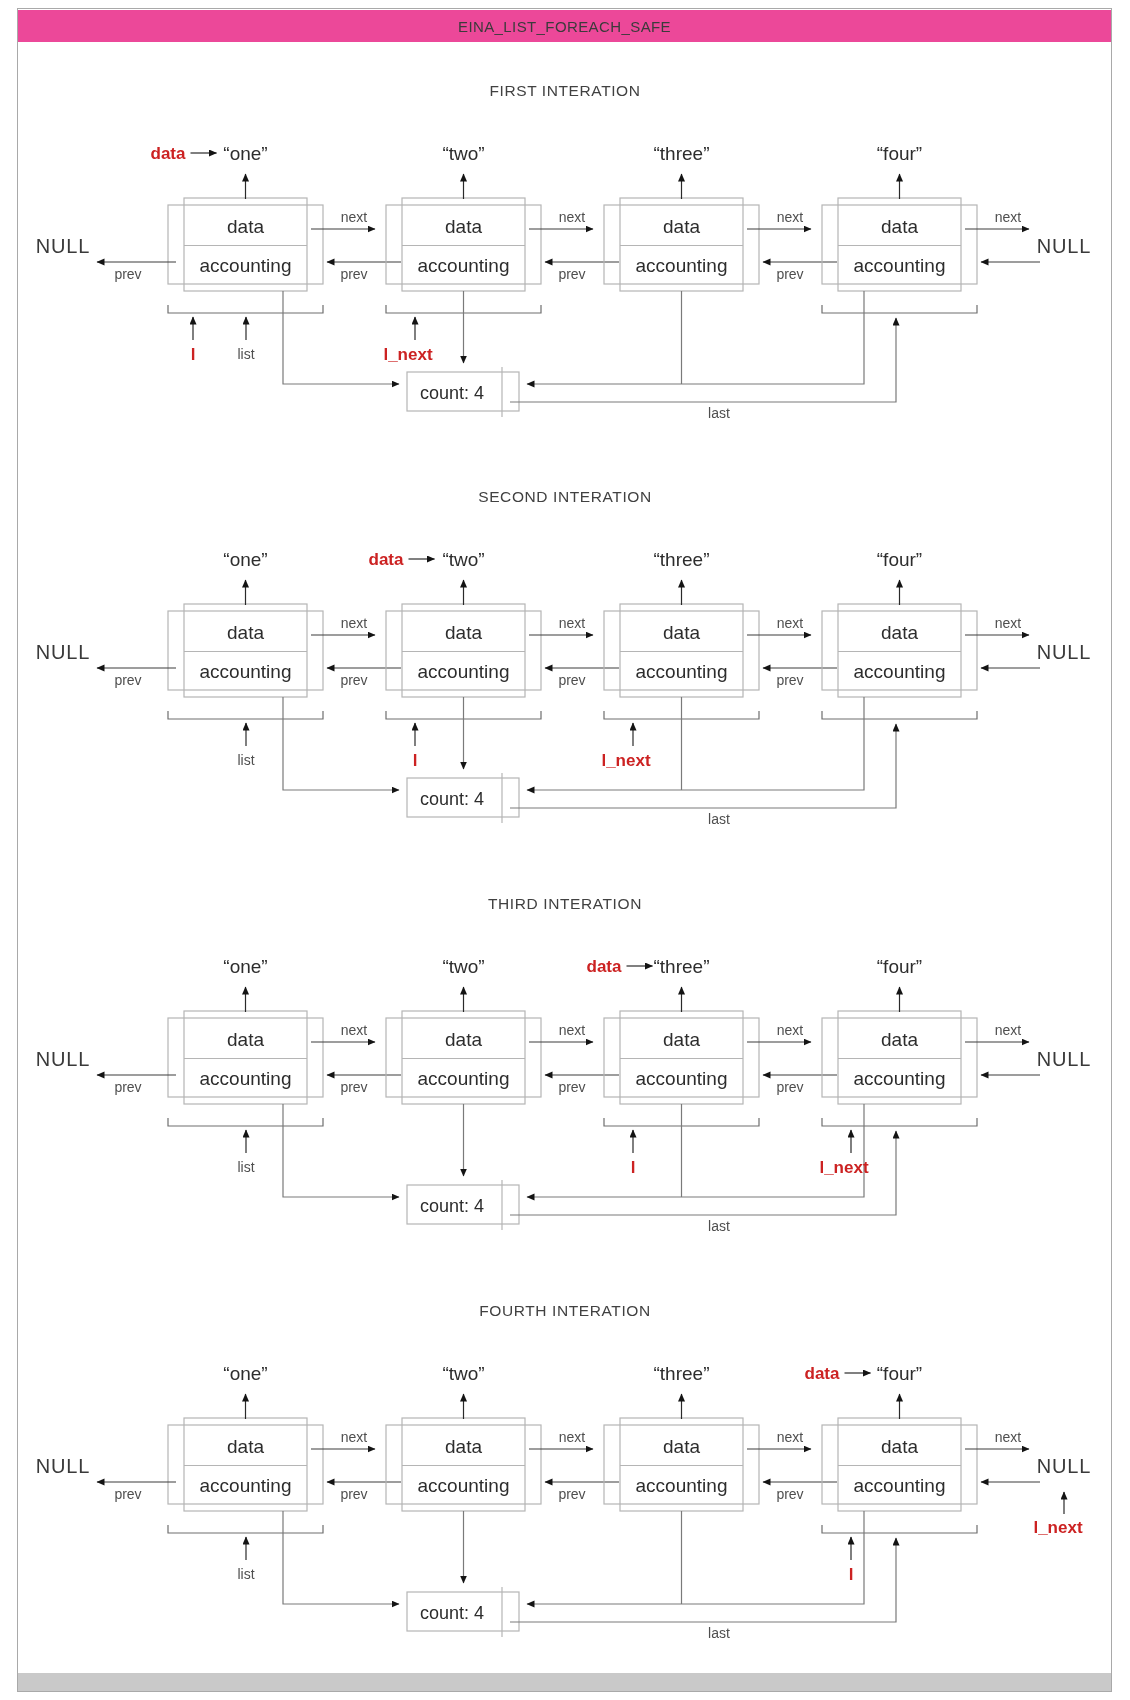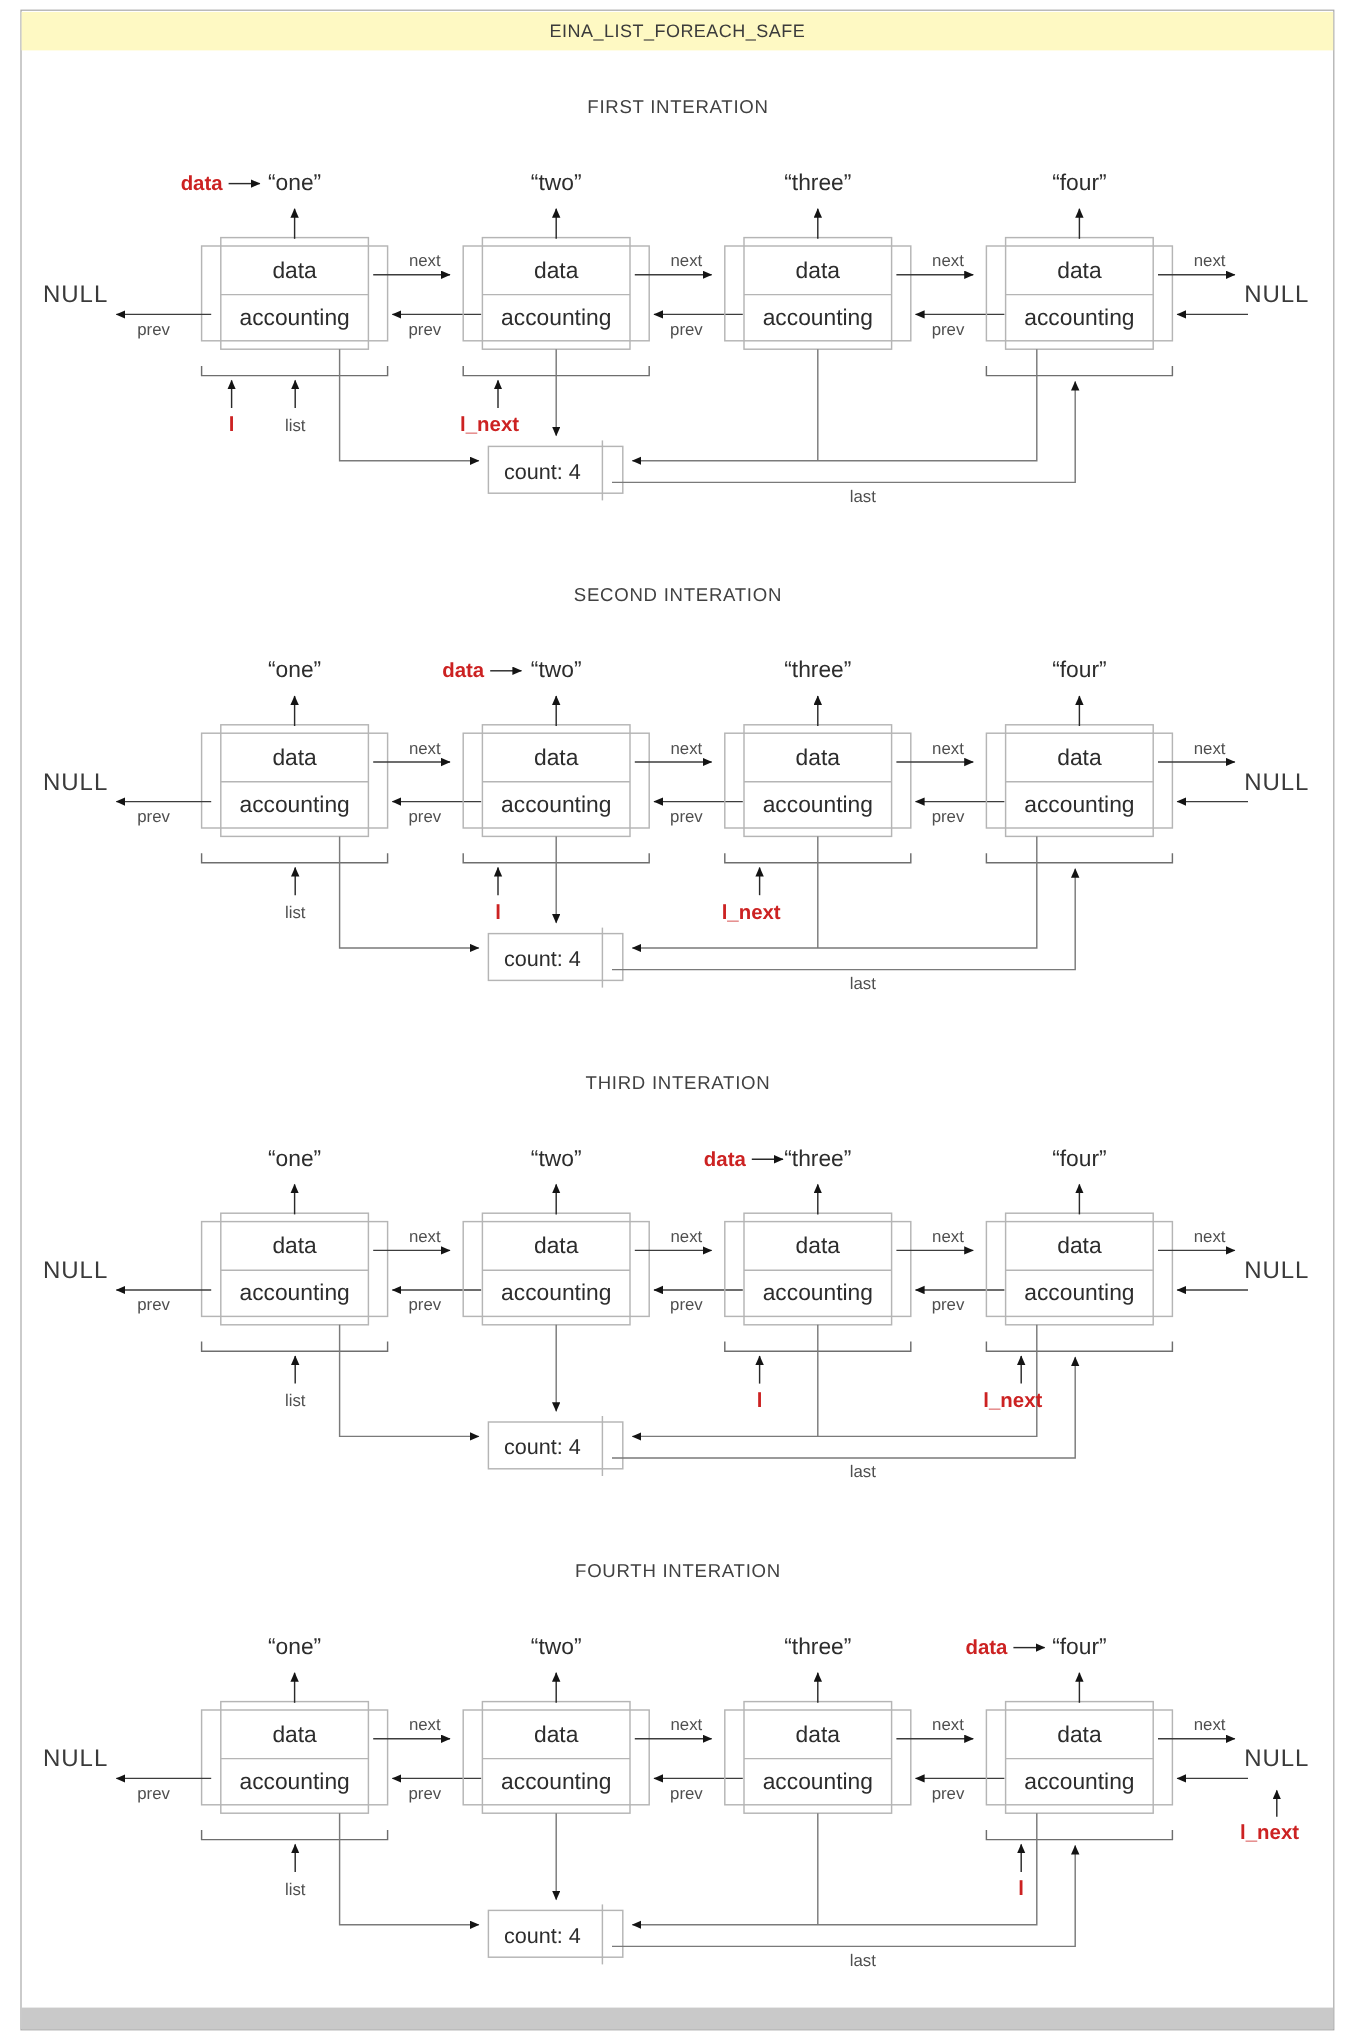--- a/index.html
+++ b/index.html
@@ -21,21 +21,21 @@
   .bracket{fill:none;stroke:#6e6e6e;stroke-width:1.2;}
   .feed{fill:none;stroke:#7a7a7a;stroke-width:1.2;}
   .arrow{fill:none;stroke:#3c3c3c;stroke-width:1.2;}
   .sarrow{fill:none;stroke:#2a2a2a;stroke-width:1.2;}
 </style>
 </head>
 <body>
 
 <div id="page">
   <div id="border-rect"></div>
-  <div id="title-bar" style="background: #fef9c3;">
+  <div id="title-bar" style="background: #ec4899;">
     <span>EINA_LIST_FOREACH_SAFE</span>
   </div>
   <svg id="diagram" width="1130" height="1700">
     <defs>
       <marker id="ah" markerUnits="userSpaceOnUse" markerWidth="9" markerHeight="8" refX="7.5" refY="3.5" orient="auto">
         <path d="M0,0 L8,3.5 L0,7 z" fill="#141414"></path>
       </marker>
     </defs>
     <g id="iters">
         <g>

